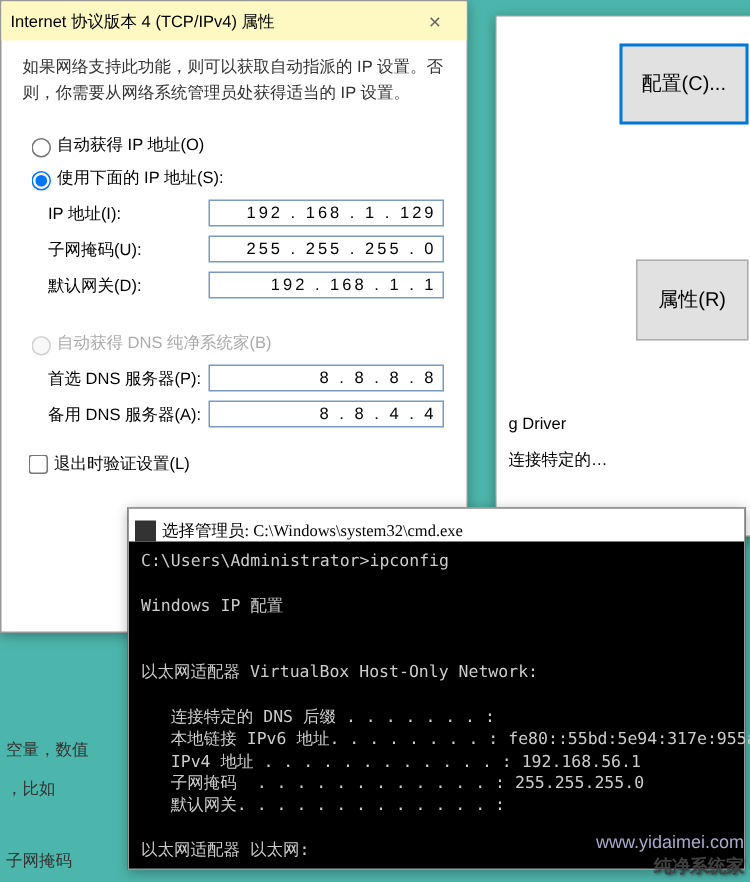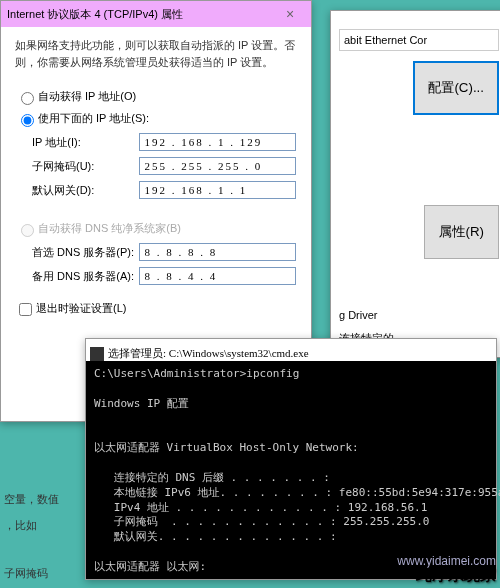--- a/index.html
+++ b/index.html
@@ -1,63 +1,60 @@
 <!DOCTYPE html>
 <html><head>
 <meta charset="utf-8">
 <style>
 body{margin:0;font-family:"Microsoft YaHei","Segoe UI",sans-serif;font-size:11px;background:#4db6ac;width:500px;height:588px;overflow:hidden;position:relative}
 .desktop-icon{position:absolute;width:48px;text-align:center;color:#fff;font-size:10px}
 .desktop-icon .ico{width:36px;height:36px;margin:0 auto 2px;border-radius:4px}
 .win{position:absolute;background:#fff;border:1px solid #999;box-shadow:0 2px 8px rgba(0,0,0,.3)}
-.titlebar{height:26px;display:flex;align-items:center;padding:0 6px;background:#f0abfc;font-size:11px}
+.titlebar{height:26px;display:flex;align-items:center;padding:0 6px;background:#fef9c3;font-size:11px}
 .titlebar .t{flex:1}
 .xbtn{width:30px;text-align:center;color:#666;font-size:14px;cursor:pointer}
 .dlg{left:0;top:0;width:310px;height:420px}
 .dlg .body{padding:10px 14px}
 .tab{display:inline-block;border:1px solid #ccc;border-bottom:none;padding:3px 10px;background:#fff}
 .tabline{border-bottom:1px solid #ccc;margin-bottom:10px}
 .desc{color:#333;line-height:1.5;margin-bottom:12px}
 .radio-row{margin:6px 0}
 .radio-row input{vertical-align:middle;margin-right:4px}
 .fieldrow{display:flex;align-items:center;margin:6px 0 6px 16px}
 .fieldrow label{width:110px}
-.ipbox{border:1px solid #7a9ac0;padding:2px 4px;width:150px;background:#fff;font-family:Liberation Serif, serif;letter-spacing:2px;text-align:left}
+.ipbox{border:1px solid #7a9ac0;padding:2px 4px;width:150px;background:#fff;font-family:Liberation Sans, sans-serif;letter-spacing:2px;text-align:right}
 .grp{border:1px dotted transparent;margin:8px 0}
 .dim{color:#aaa}
 .btn{border:1px solid #adadad;background:#e1e1e1;padding:17px 14px;cursor:pointer}
 .btn.primary{border:1px solid #0078d7;box-shadow:0 0 0 1px #0078d7 inset}
 .parent{left:330px;top:10px;width:160px;height:330px;padding:8px}
 .parent .row{margin:10px 0}
 .cmd{left:85px;top:338px;width:410px;height:240px;background:#000;color:#ccc;font-family:Consolas,monospace;font-size:11px}
 .cmd .ct{background:#fff;color:#000;height:22px;display:flex;align-items:flex-end;font-family:"Microsoft YaHei";font-size:11px;padding:0 4px}
 .cmd .ct .ico{width:14px;height:14px;background:#333;margin-right:4px}
 .cmd pre{margin:0;padding:6px 8px;white-space:pre;line-height:1.35}
-.watermark{position:absolute;right:4px;bottom:2px;color:#000000;font-size:16px;font-weight:bold;text-shadow:1px 1px 2px rgba(0,0,0,.6)}
+.watermark{position:absolute;right:4px;bottom:2px;color:#404040;font-size:12px;font-weight:bold;text-shadow:1px 1px 2px rgba(0,0,0,.6)}
 .wm2{position:absolute;right:4px;bottom:20px;color:#aac;font-size:12px}
 .side-text{position:absolute;left:4px;color:#333;font-size:11px}
 </style>
 </head>
 <body>
 
 <div class="desktop-icon" style="right:16px;top:80px"><div class="ico" style="background:#2dc100"></div><span>微信</span></div>
 <div class="desktop-icon" style="right:16px;top:150px">
     <div class="ico" style="background:#1e9fff;border-radius:50%"></div>
   </div>
 <div class="desktop-icon" style="right:16px;top:220px">
     <div class="ico" style="background:#fdd835"></div>
   </div>
 <div class="desktop-icon" style="right:16px;top:278px"><div class="ico" style="background:#222"></div><span>dos</span></div>
 <div class="desktop-icon" style="right:-20px;top:278px"><div class="ico" style="background:#ffb300"></div><span style="white-space:pre">Navic
 MyS</span></div>
 
 <div class="win parent">
-  <div class="row">
-      <div style="border:1px solid #ccc;padding:4px">abit Ethernet Cor</div>
-    </div>
   <div class="row" style="text-align:right"><button class="btn primary">配置(C)...</button></div>
   <div class="row" style="margin-top:90px;text-align:right"><button class="btn">属性(R)</button></div>
   <div class="row" style="margin-top:50px">g Driver</div>
   <div class="row">连接特定的…</div>
 </div>
 
 <div class="side-text" style="top:492px">空量，数值</div>
 <div class="side-text" style="top:518px">，比如</div>
 <div class="side-text" style="top:566px">子网掩码</div>
 

